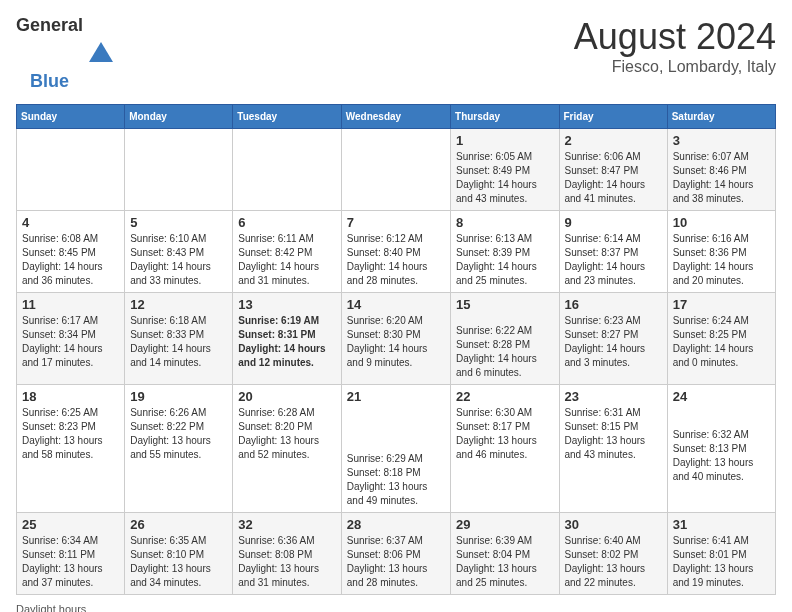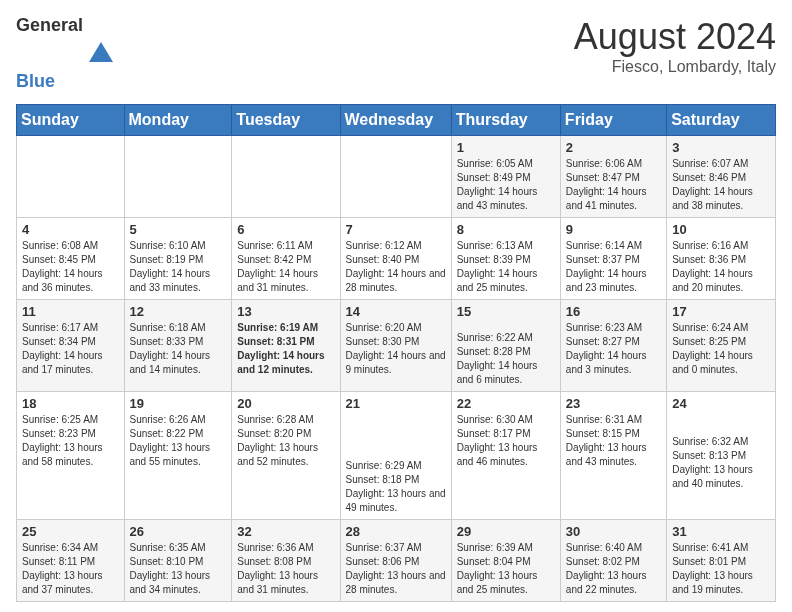--- a/index.html
+++ b/index.html
@@ -12,20 +12,21 @@
     }
     .header {
       display: flex;
       justify-content: space-between;
       align-items: flex-start;
       margin-bottom: 12px;
     }
     .logo {
       display: flex;
       align-items: center;
+      text-align: center;
     }
     .logo-text {
       display: flex;
       flex-direction: column;
       line-height: 1.1;
     }
     .logo-general {
       font-size: 18px;
       font-weight: bold;
       color: #333;
@@ -56,21 +57,21 @@
     table {
       width: 100%;
       border-collapse: collapse;
       font-size: 11px;
     }
     thead tr th {
       background: #3a7abf;
       color: #fff;
       padding: 6px 4px;
       text-align: left;
-      font-size: 16px;
+      font-size: 10px;
       font-weight: bold;
       border: 1px solid #2a5a9f;
     }
     tbody tr td {
       border: 1px solid #ccc;
       vertical-align: top;
       padding: 4px 5px;
       width: 113px;
       min-height: 80px;
       background: #fff;
@@ -158,21 +159,21 @@
       <tr>
         <td>
           <span class="day-num">4</span>
           <div class="day-info" style="white-space: pre-line;">Sunrise: 6:08 AM
 Sunset: 8:45 PM
 Daylight: 14 hours and 36 minutes.</div>
         </td>
         <td>
           <span class="day-num">5</span>
           <div class="day-info" style="white-space: pre-line;">Sunrise: 6:10 AM
-Sunset: 8:19 PM
+Sunset: 8:43 PM
 Daylight: 14 hours and 33 minutes.</div>
         </td>
         <td>
           <span class="day-num">6</span>
           <div class="day-info" style="white-space: pre-line;">Sunrise: 6:11 AM
 Sunset: 8:42 PM
 Daylight: 14 hours and 31 minutes.</div>
         </td>
         <td>
           <span class="day-num">7</span>

